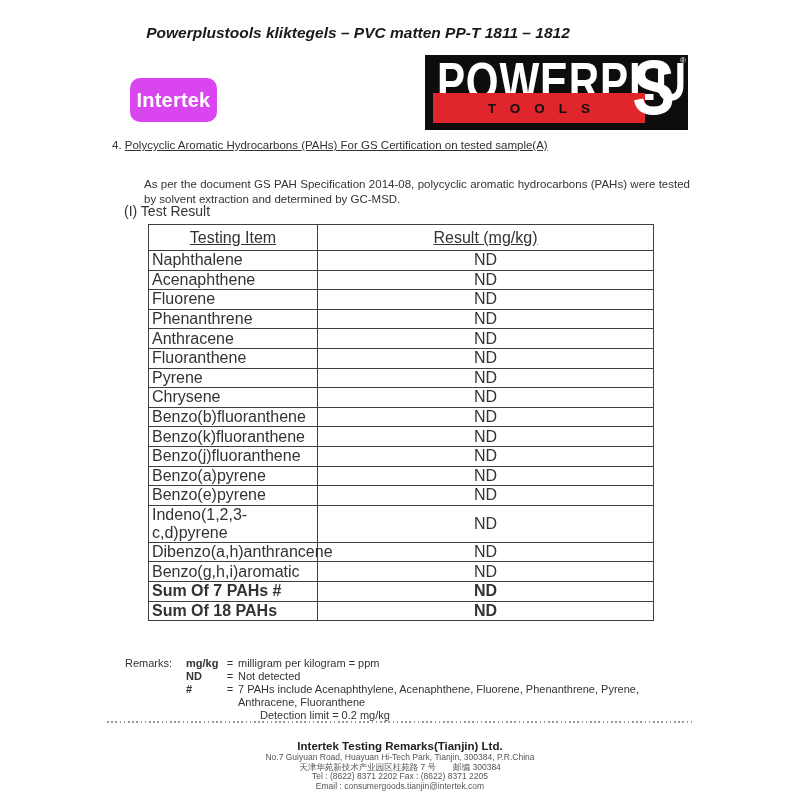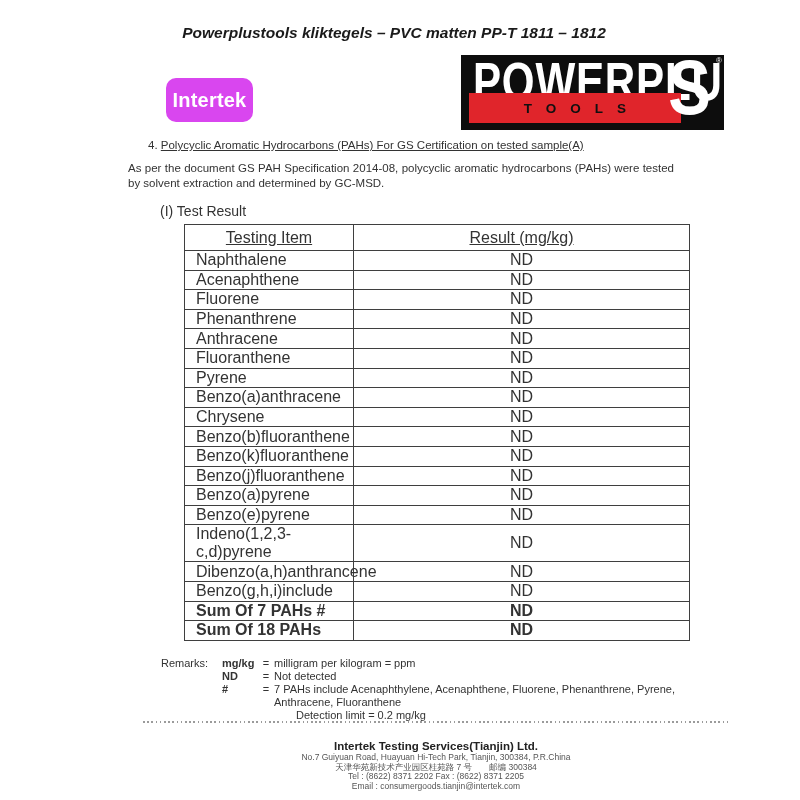--- a/index.html
+++ b/index.html
@@ -1,20 +1,20 @@
 <!DOCTYPE html>
 <html><head>
 <meta charset="utf-8">
 <style>
   html,body{margin:0;padding:0;}
   body{
     width:800px;height:800px;background:#ffffff;position:relative;overflow:hidden;
     font-family:"Liberation Sans", sans-serif;color:#3d3d3d;
   }
-  .abs{position:absolute;margin-left:36px;}
+  .abs{position:absolute;}
   .u{text-decoration:underline;}
 
   
   .doc-title{
     top:24px;left:0;width:716px;text-align:center;
     font-size:15.5px;font-weight:bold;font-style:italic;color:#1a1a1a;
   }
 
   
   .intertek-logo{
@@ -38,35 +38,35 @@
     display:flex;align-items:center;justify-content:center;z-index:1;
   }
   .pp-tools{
     color:#101010;font-weight:bold;font-size:13.5px;letter-spacing:14px;text-indent:14px;
   }
   .pp-reg{position:absolute;top:1px;right:2px;color:#ffffff;font-size:8px;z-index:3;}
 
   
   .section-heading{top:139px;left:112px;font-size:11.5px;color:#333;}
   .para{
-    top:161px;left:128px;width:546px;margin:0;font-size:11.5px;line-height:14.5px;
+    top:161px;left:128px;width:546px;margin:16px;font-size:11.5px;line-height:14.5px;
     text-align:justify;color:#333;
   }
   .subheading{top:203px;left:124px;font-size:14px;color:#333;}
 
   
   table.result-table{
     top:224px;left:148px;width:506px;border-collapse:collapse;font-size:16px;color:#333;
     table-layout:fixed;
   }
   .result-table th,.result-table td{border:1px solid #3f3f3f;padding:0;}
   .result-table th{height:25px;font-weight:normal;text-align:center;vertical-align:middle;}
   .result-table col.c1{width:169px;}
   .result-table td{height:18.6px;vertical-align:middle;}
-  .result-table td:first-child{padding-left:11px;}
+  .result-table td:first-child{padding-left:3px;}
   .result-table td:last-child{text-align:center;}
   .result-table tr.bold td{font-weight:bold;}
 
   
   .remarks{top:657px;left:125px;font-size:11px;color:#333;}
   .remarks-label{position:absolute;left:0;top:0;}
   .defs{position:absolute;left:61px;top:0;width:480px;}
   .def-row{display:flex;line-height:13px;}
   .def-row .term{width:36px;text-align:left;flex:0 0 36px;font-weight:bold;}
   .def-row .eq{width:16px;text-align:center;flex:0 0 16px;}
@@ -145,24 +145,20 @@
       </tr>
       <tr>
         <td>Fluoranthene</td>
         <td>ND</td>
       </tr>
       <tr>
         <td>Pyrene</td>
         <td>ND</td>
       </tr>
       <tr>
-        <td>Benzo(a)anthracene</td>
-        <td>ND</td>
-      </tr>
-      <tr>
         <td>Chrysene</td>
         <td>ND</td>
       </tr>
       <tr>
         <td>Benzo(b)fluoranthene</td>
         <td>ND</td>
       </tr>
       <tr>
         <td>Benzo(k)fluoranthene</td>
         <td>ND</td>
@@ -181,21 +177,21 @@
       </tr>
       <tr>
         <td>Indeno(1,2,3-c,d)pyrene</td>
         <td>ND</td>
       </tr>
       <tr>
         <td>Dibenzo(a,h)anthrancene</td>
         <td>ND</td>
       </tr>
       <tr>
-        <td>Benzo(g,h,i)include</td>
+        <td>Benzo(g,h,i)aromatic</td>
         <td>ND</td>
       </tr>
       <tr class="bold">
         <td>Sum Of 7 PAHs #</td>
         <td>ND</td>
       </tr>
       <tr class="bold">
         <td>Sum Of 18 PAHs</td>
         <td>ND</td>
       </tr>
@@ -225,18 +221,18 @@
         <span class="eq"></span>
         <span class="desc">Anthracene, Fluoranthene</span>
       </div>
     </div>
   <div class="det-limit">Detection limit = 0.2 mg/kg</div>
 </div>
 
 <div class="abs dotted-rule"></div>
 
 <div class="abs footer">
-  <div class="f-company">Intertek Testing Services(Tianjin) Ltd.</div>
+  <div class="f-company">Intertek Testing Remarks(Tianjin) Ltd.</div>
   <div class="f-line">No.7 Guiyuan Road, Huayuan Hi-Tech Park, Tianjin, 300384, P.R.China</div>
   <div class="f-line">天津华苑新技术产业园区桂苑路 7 号　　邮编 300384</div>
   <div class="f-line">Tel : (8622) 8371 2202   Fax : (8622) 8371 2205</div>
   <div class="f-line">Email : consumergoods.tianjin@intertek.com</div>
 </div>
 
 </body></html>

